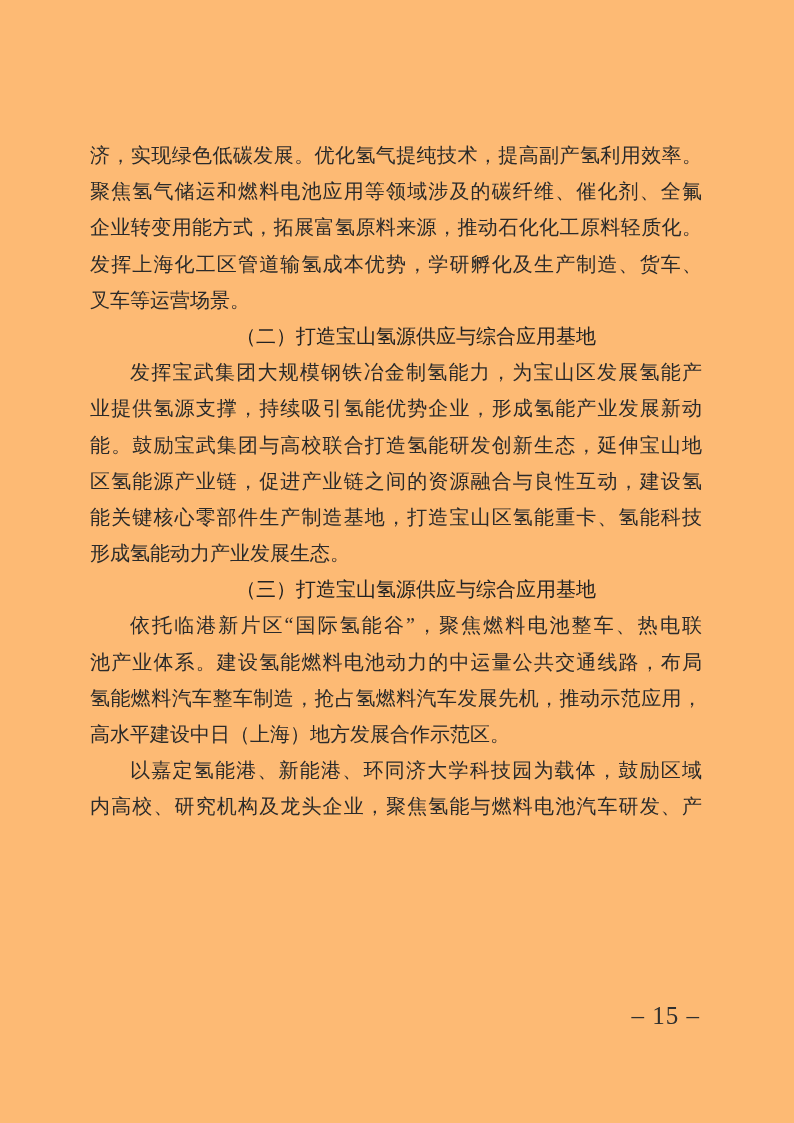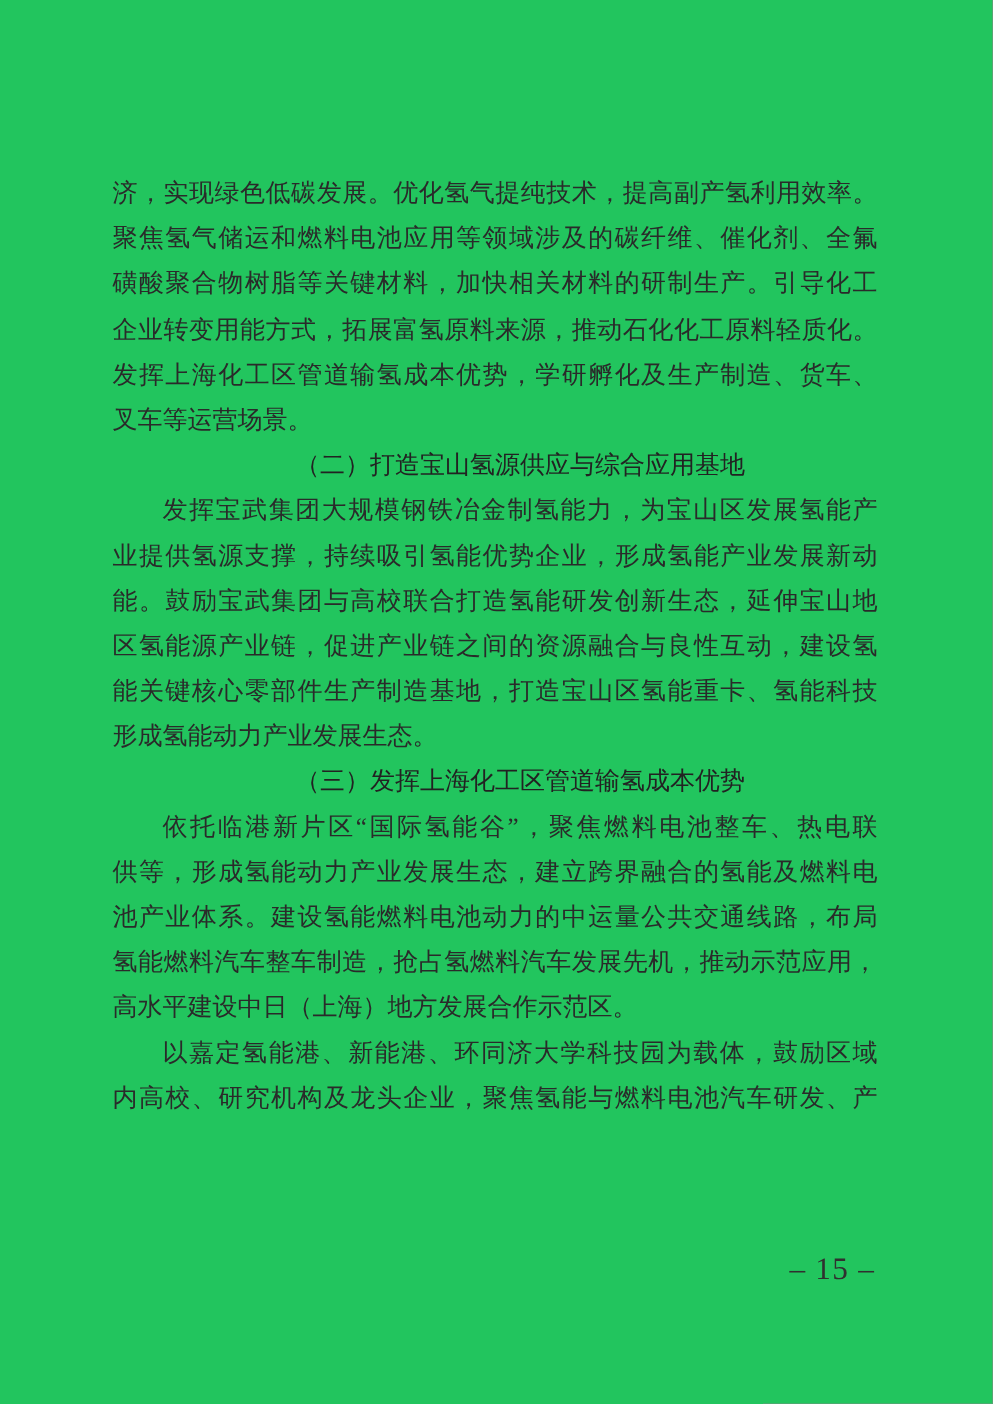--- a/index.html
+++ b/index.html
@@ -2,21 +2,21 @@
 <html><head>
 <meta charset="utf-8">
 <style>
   * { margin: 0; padding: 0; box-sizing: border-box; }
   html, body { background: #888; }
   .page {
     position: relative;
     width: 794px;
     height: 1123px;
     margin: 0 auto;
-    background: #22c55e;
+    background: #fdba74;
     font-family: "Liberation Serif", "DejaVu Serif", serif;
     color: #2a2a2a;
     overflow: hidden;
   }
   .content {
     position: absolute;
     left: 90px;
     top: 137px;
     width: 612px;
   }
@@ -58,42 +58,40 @@
   }
 </style>
 </head>
 <body>
 
 <div class="page">
   <main class="content">
       <div class="paragraph">
         <div class="line">济，实现绿色低碳发展。优化氢气提纯技术，提高副产氢利用效率。</div>
         <div class="line">聚焦氢气储运和燃料电池应用等领域涉及的碳纤维、催化剂、全氟</div>
-        <div class="line">磺酸聚合物树脂等关键材料，加快相关材料的研制生产。引导化工</div>
         <div class="line">企业转变用能方式，拓展富氢原料来源，推动石化化工原料轻质化。</div>
         <div class="line">发挥上海化工区管道输氢成本优势，学研孵化及生产制造、货车、</div>
         <div class="line">叉车等运营场景。</div>
       </div>
       <div class="heading indent">
         <div class="line">（二）打造宝山氢源供应与综合应用基地</div>
       </div>
       <div class="paragraph indent">
         <div class="line">发挥宝武集团大规模钢铁冶金制氢能力，为宝山区发展氢能产</div>
         <div class="line">业提供氢源支撑，持续吸引氢能优势企业，形成氢能产业发展新动</div>
         <div class="line">能。鼓励宝武集团与高校联合打造氢能研发创新生态，延伸宝山地</div>
         <div class="line">区氢能源产业链，促进产业链之间的资源融合与良性互动，建设氢</div>
         <div class="line">能关键核心零部件生产制造基地，打造宝山区氢能重卡、氢能科技</div>
         <div class="line">形成氢能动力产业发展生态。</div>
       </div>
       <div class="heading indent">
-        <div class="line">（三）发挥上海化工区管道输氢成本优势</div>
+        <div class="line">（三）打造宝山氢源供应与综合应用基地</div>
       </div>
       <div class="paragraph indent">
         <div class="line">依托临港新片区“国际氢能谷”，聚焦燃料电池整车、热电联</div>
-        <div class="line">供等，形成氢能动力产业发展生态，建立跨界融合的氢能及燃料电</div>
         <div class="line">池产业体系。建设氢能燃料电池动力的中运量公共交通线路，布局</div>
         <div class="line">氢能燃料汽车整车制造，抢占氢燃料汽车发展先机，推动示范应用，</div>
         <div class="line">高水平建设中日（上海）地方发展合作示范区。</div>
       </div>
       <div class="paragraph indent justify-last">
         <div class="line">以嘉定氢能港、新能港、环同济大学科技园为载体，鼓励区域</div>
         <div class="line">内高校、研究机构及龙头企业，聚焦氢能与燃料电池汽车研发、产</div>
       </div>
     </main>
   <div class="footer">

